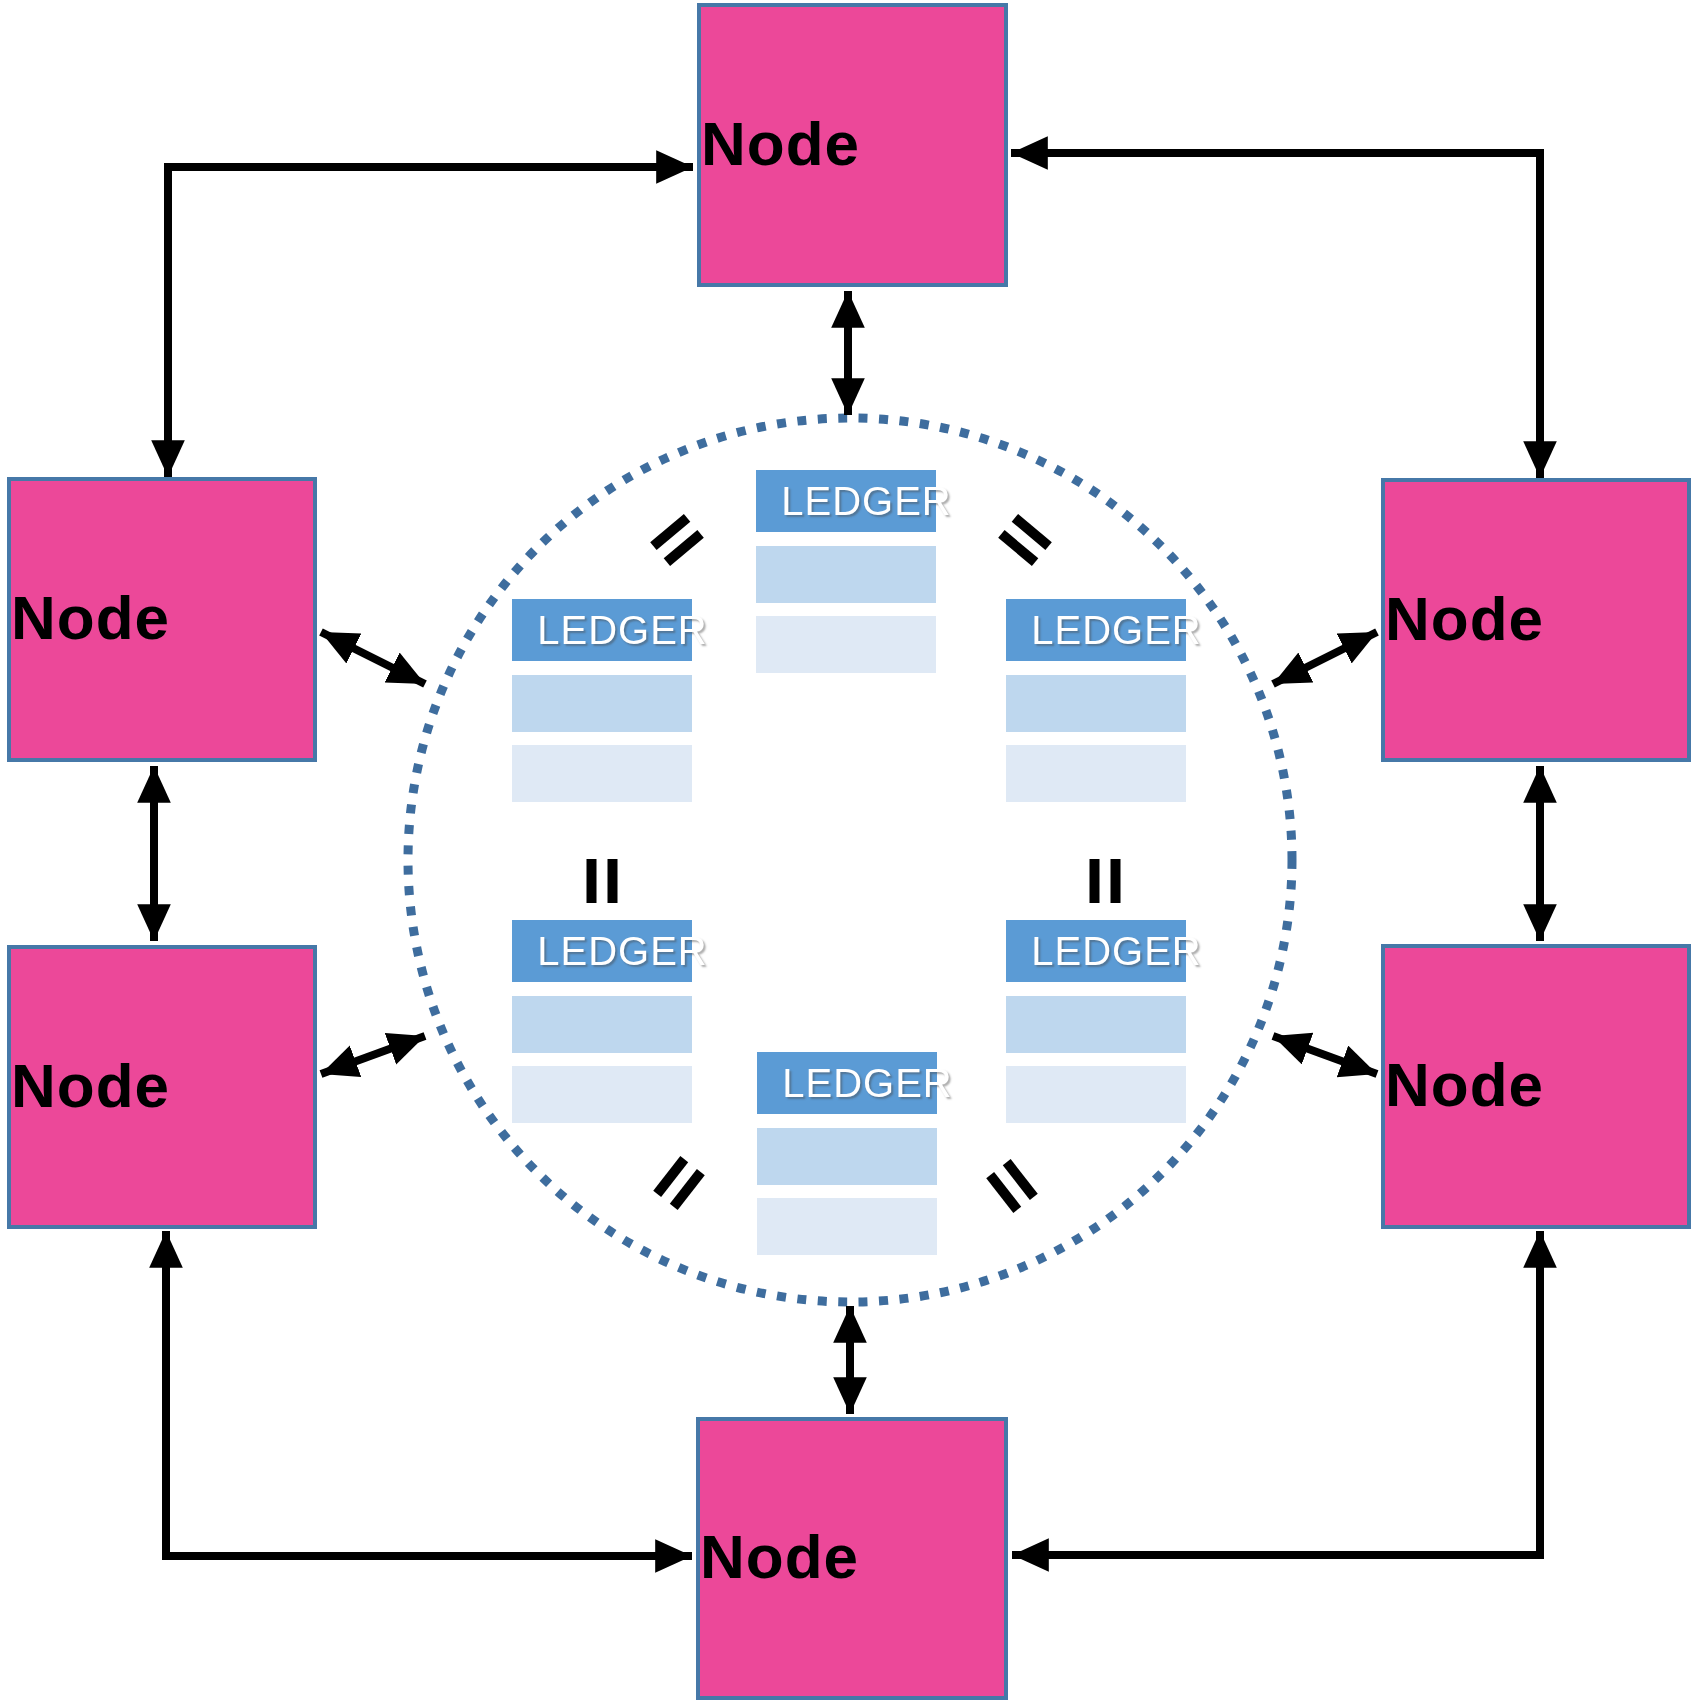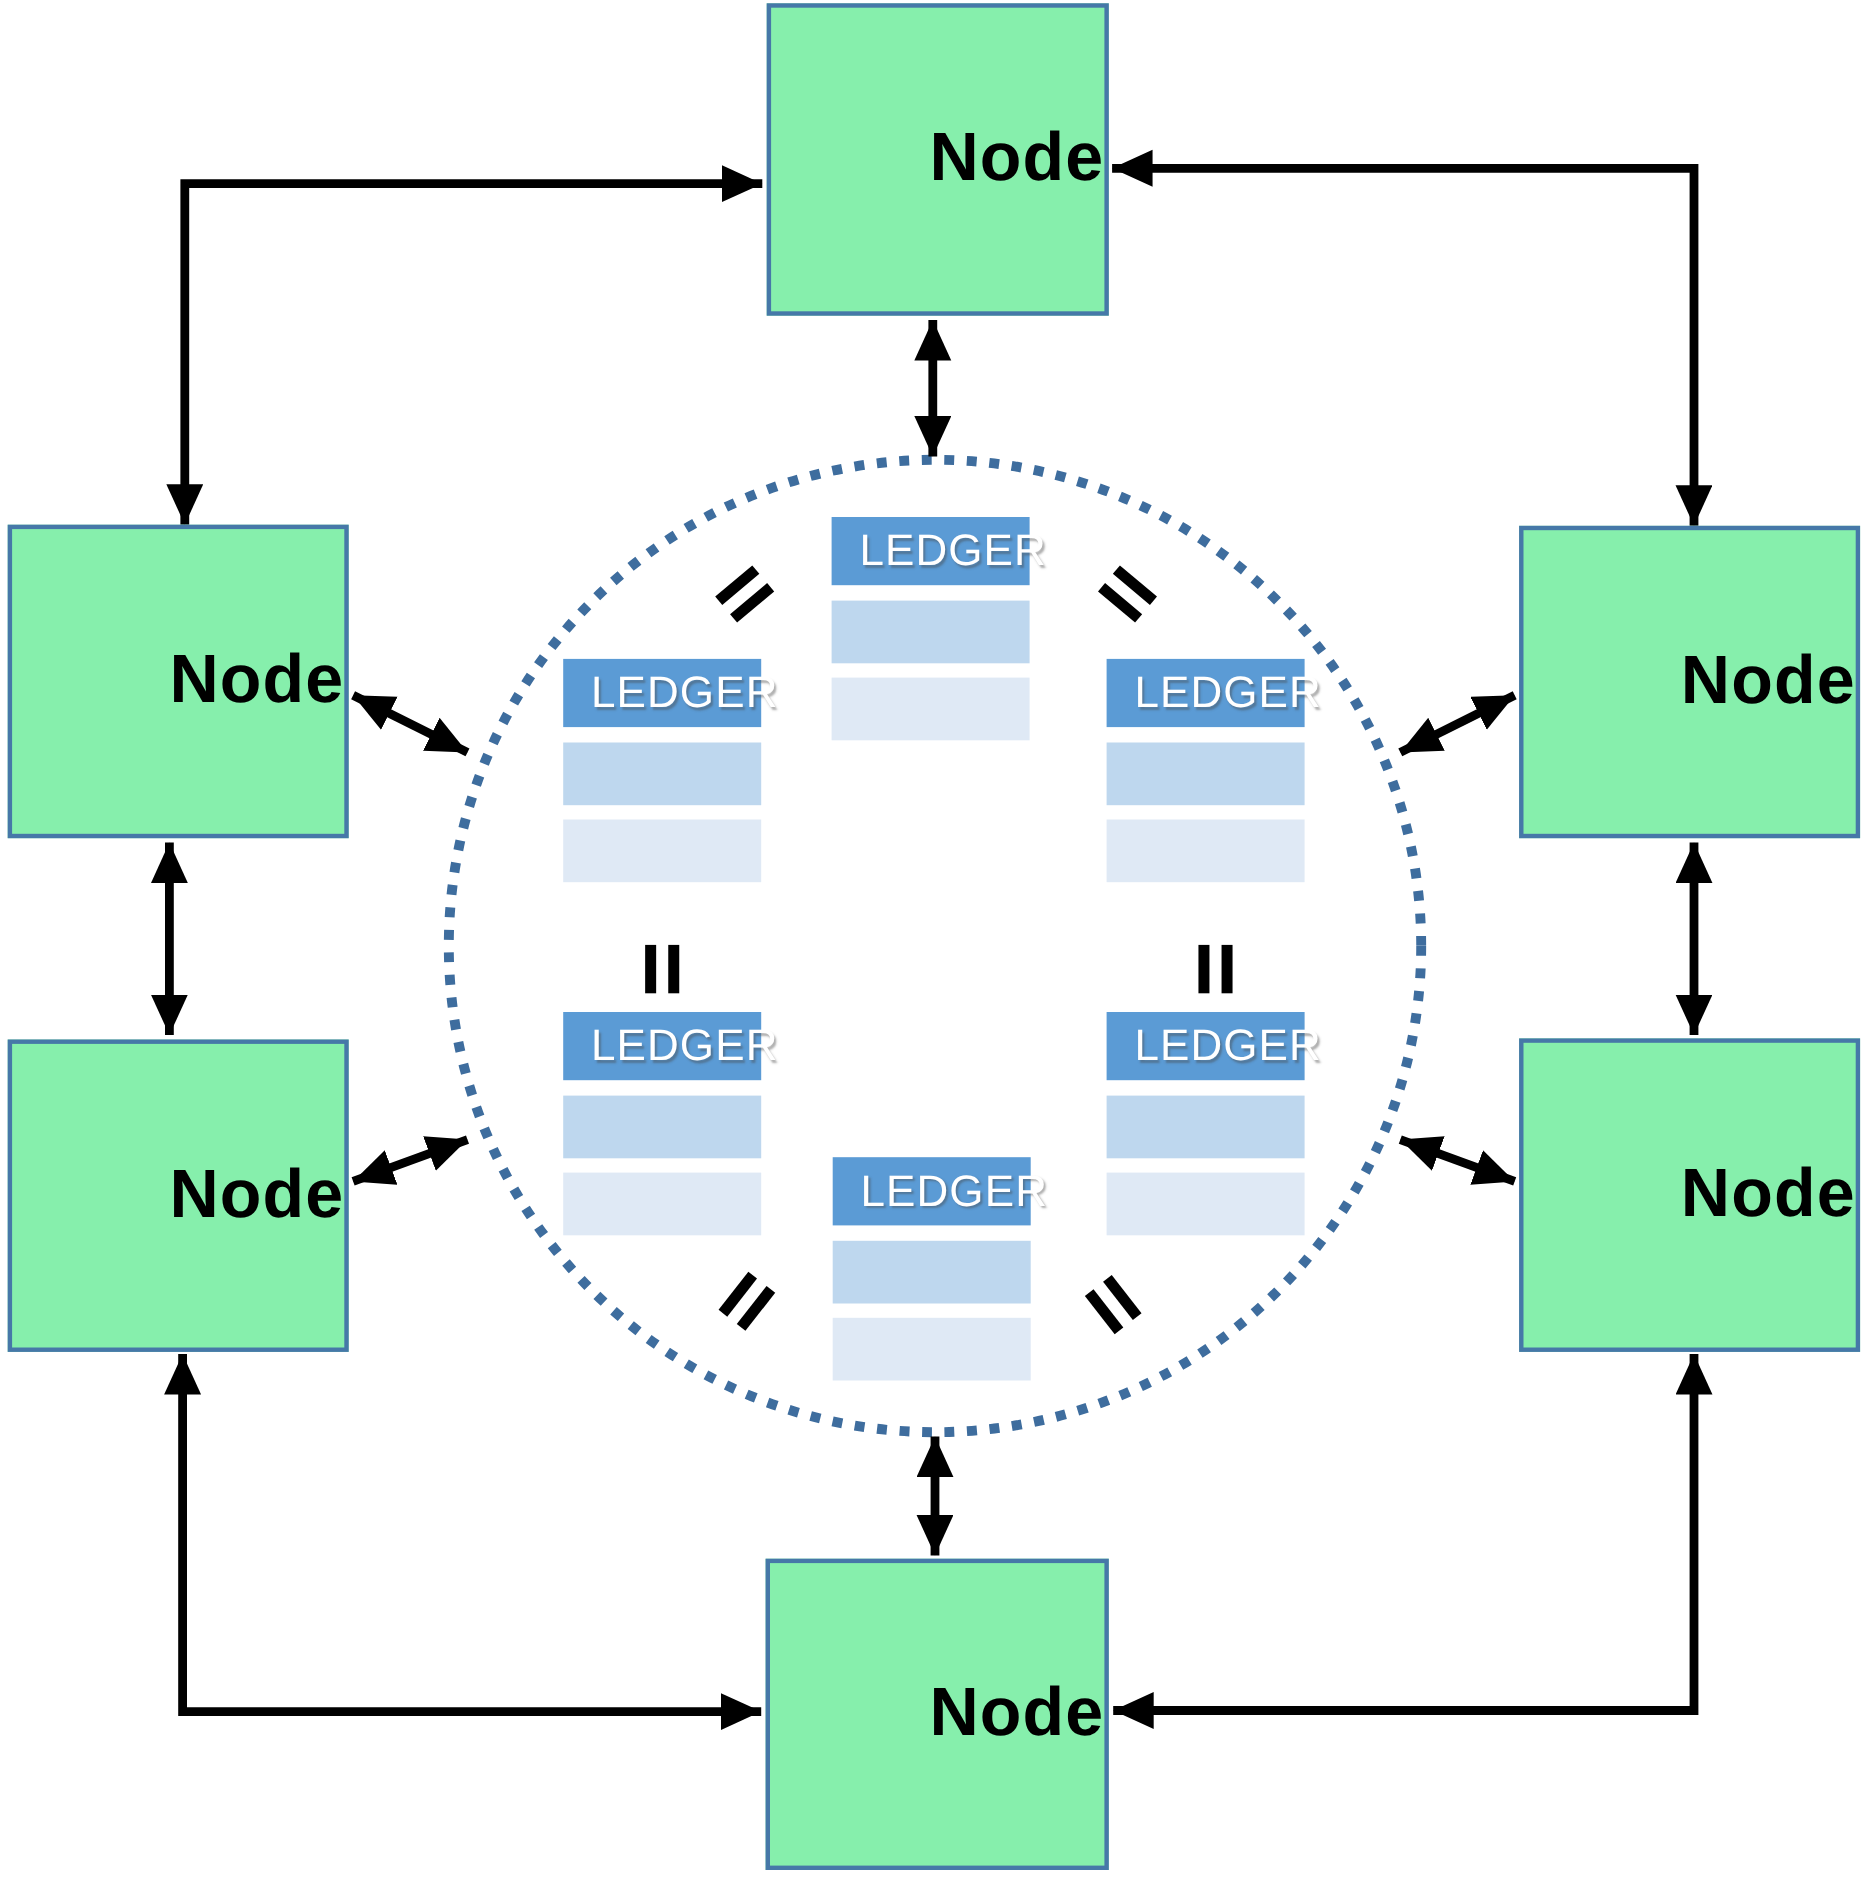--- a/index.html
+++ b/index.html
@@ -4,22 +4,22 @@
 <style>
   html,body{margin:0;padding:0;background:#fff;}
   #canvas{
     position:relative;width:1698px;height:1706px;background:#ffffff;overflow:hidden;
     font-family:"Liberation Sans",sans-serif;
   }
   svg.overlay{position:absolute;left:0;top:0;width:1698px;height:1706px;}
 
   .node{
     position:absolute;box-sizing:border-box;
-    background:#86efac;border:4px solid #4678a8;
-    display:flex;align-items:center;justify-content:flex-end;
+    background:#ec4899;border:4px solid #4678a8;
+    display:flex;align-items:center;justify-content:flex-start;
     color:#000;font-weight:700;font-size:62px;letter-spacing:1px;
   }
   .node span{transform:translateY(-2px);}
 
   .ledger{position:absolute;width:180px;}
   .ledger .hdr{
     height:62px;background:#5b9bd5;color:#fff;
     display:flex;align-items:center;justify-content:center;
     font-size:40px;font-weight:400;letter-spacing:1px;
     text-shadow:2px 2px 2px rgba(70,70,70,.45);

